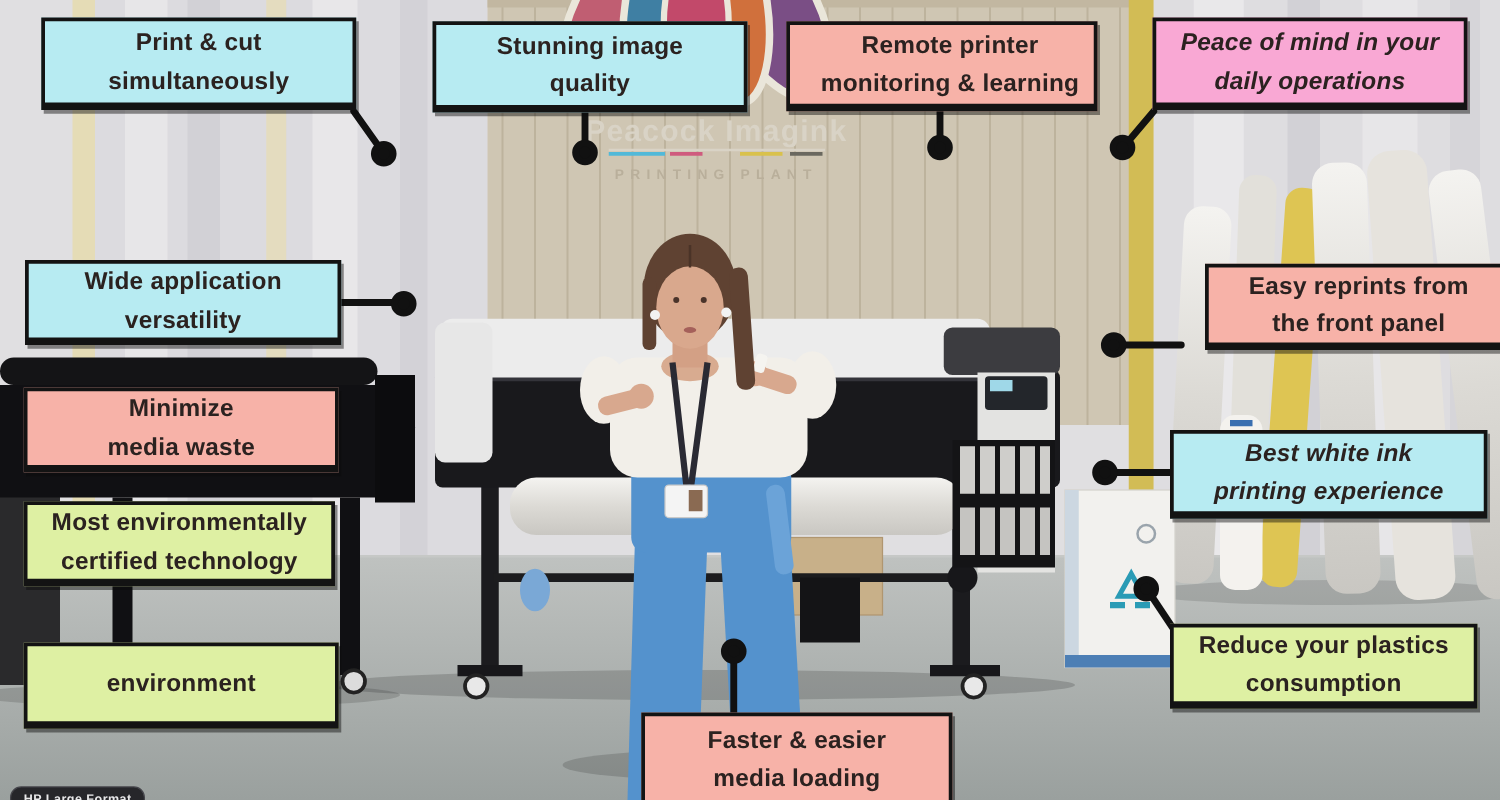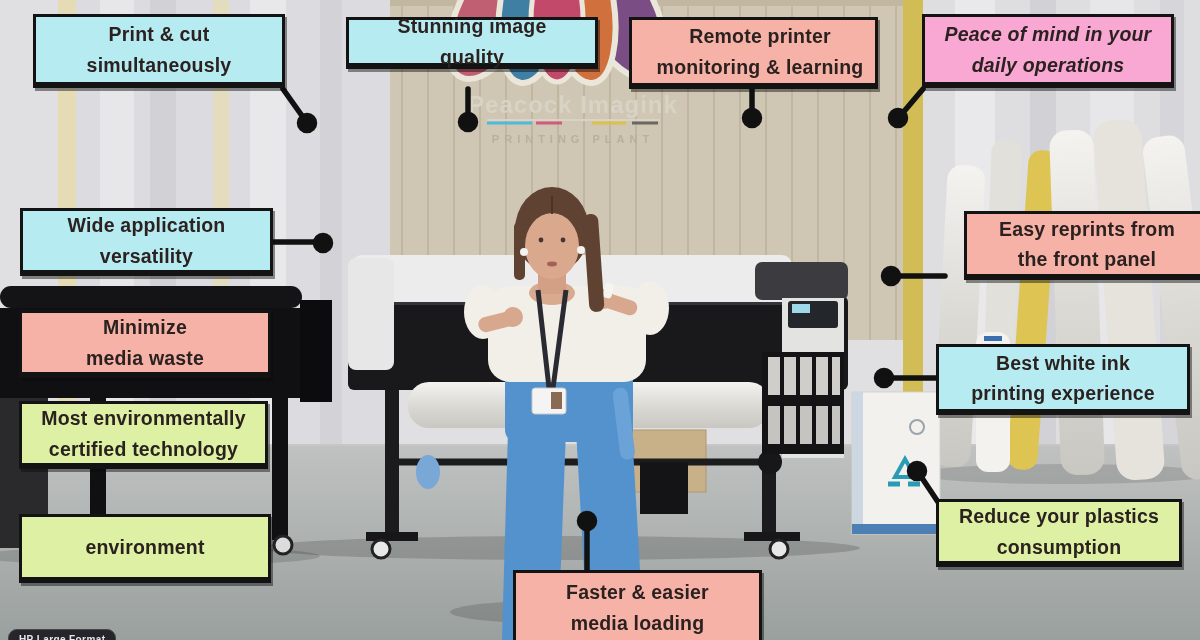--- a/index.html
+++ b/index.html
@@ -15,21 +15,21 @@
     border:3px solid #131313;border-bottom-width:6px;
     box-shadow:2px 3px 0 rgba(10,10,10,.45);
     display:flex;flex-direction:column;justify-content:center;
     text-align:center;color:#2b2220;
     font-size:19.5px;font-weight:700;line-height:1.55;letter-spacing:.2px;
     padding:3px 6px;
   }
   .callout span{display:block;white-space:nowrap;}
   
   .c-print-cut            {left:33px;  top:14px;  width:252px;height:74px;}
-  .c-stunning-image       {left:346px; top:17px;  width:252px;height:52px;}
+  .c-stunning-image       {left:346px; top:17px;  width:252px;height:73px;}
   .c-remote-monitoring    {left:629px; top:17px;  width:249px;height:72px;padding-left:19px;}
   .c-peace-of-mind        {left:922px; top:14px;  width:252px;height:74px;}
   .c-wide-application     {left:20px;  top:208px; width:253px;height:68px;}
   .c-minimize-waste       {left:19px;  top:310px; width:252px;height:68px;}
   .c-env-certified        {left:19px;  top:401px; width:249px;height:68px;}
   .c-comfortable-working  {left:19px;  top:514px; width:252px;height:69px;}
   .c-easy-reprints        {left:944px; top:211px; width:246px;height:69px;}
   .c-white-ink            {left:936px; top:344px; width:254px;height:71px;}
   .c-reduce-plastics      {left:936px; top:499px; width:246px;height:68px;}
   .c-faster-loading       {left:513px; top:570px; width:249px;height:78px;}
@@ -279,21 +279,21 @@
     <span>Most environmentally</span>
     <span>certified technology</span>
   </div>
   <div class="callout c-comfortable-working" style="background: rgb(222, 240, 163);">
     <span>environment</span>
   </div>
   <div class="callout c-easy-reprints" style="background: rgb(247, 178, 168); margin-left: 20px;">
     <span>Easy reprints from</span>
     <span>the front panel</span>
   </div>
-  <div class="callout c-white-ink" style="background: rgb(183, 235, 242);">
+  <div class="callout c-white-ink" style="background: rgb(183, 235, 242); font-style: italic;">
     <span>Best white ink</span>
     <span>printing experience</span>
   </div>
   <div class="callout c-reduce-plastics" style="background: rgb(222, 240, 163);">
     <span>Reduce your plastics</span>
     <span>consumption</span>
   </div>
   <div class="callout c-faster-loading" style="background: rgb(247, 178, 168);">
     <span>Faster &amp; easier</span>
     <span>media loading</span>

